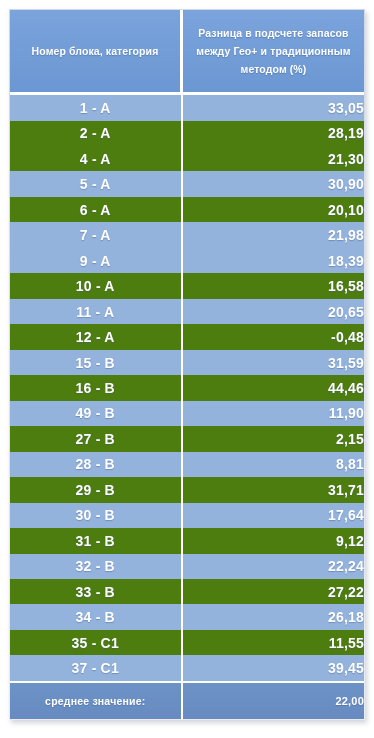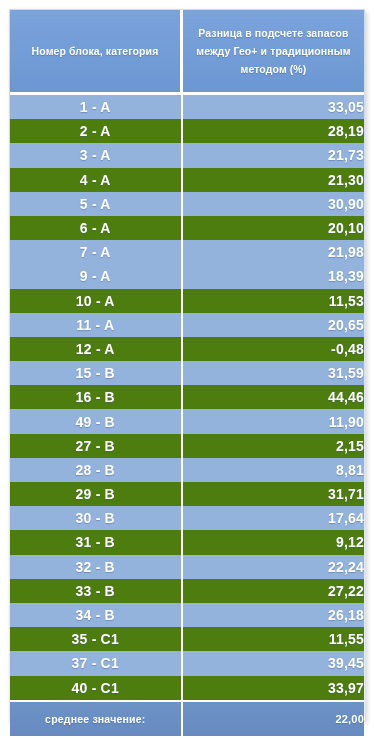--- a/index.html
+++ b/index.html
@@ -115,24 +115,20 @@
       </thead>
       <tbody id="table-body">
       <tr class="row-odd">
             <td class="cell-label">1 - A</td>
             <td class="cell-value">33,05</td>
           </tr>
           <tr class="row-even">
             <td class="cell-label">2 - A</td>
             <td class="cell-value">28,19</td>
           </tr>
-          <tr class="row-odd">
-            <td class="cell-label">3 - A</td>
-            <td class="cell-value">21,73</td>
-          </tr>
           <tr class="row-even">
             <td class="cell-label">4 - A</td>
             <td class="cell-value">21,30</td>
           </tr>
           <tr class="row-odd">
             <td class="cell-label">5 - A</td>
             <td class="cell-value">30,90</td>
           </tr>
           <tr class="row-even">
             <td class="cell-label">6 - A</td>
@@ -141,21 +137,21 @@
           <tr class="row-odd">
             <td class="cell-label">7 - A</td>
             <td class="cell-value">21,98</td>
           </tr>
           <tr class="row-odd">
             <td class="cell-label">9 - A</td>
             <td class="cell-value">18,39</td>
           </tr>
           <tr class="row-even">
             <td class="cell-label">10 - A</td>
-            <td class="cell-value">11,53</td>
+            <td class="cell-value">16,58</td>
           </tr>
           <tr class="row-odd">
             <td class="cell-label">11 - A</td>
             <td class="cell-value">20,65</td>
           </tr>
           <tr class="row-even">
             <td class="cell-label">12 - A</td>
             <td class="cell-value">-0,48</td>
           </tr>
           <tr class="row-odd">
@@ -202,24 +198,20 @@
             <td class="cell-label">34 - B</td>
             <td class="cell-value">26,18</td>
           </tr>
           <tr class="row-even">
             <td class="cell-label">35 - C1</td>
             <td class="cell-value">11,55</td>
           </tr>
           <tr class="row-odd">
             <td class="cell-label">37 - C1</td>
             <td class="cell-value">39,45</td>
-          </tr>
-          <tr class="row-even">
-            <td class="cell-label">40 - C1</td>
-            <td class="cell-value">33,97</td>
           </tr>
           <tr class="row-total">
             <td class="cell-label">среднее значение:</td>
             <td class="cell-value">22,00</td>
           </tr>
         </tbody>
     </table>
   </div>
 </div>
 

